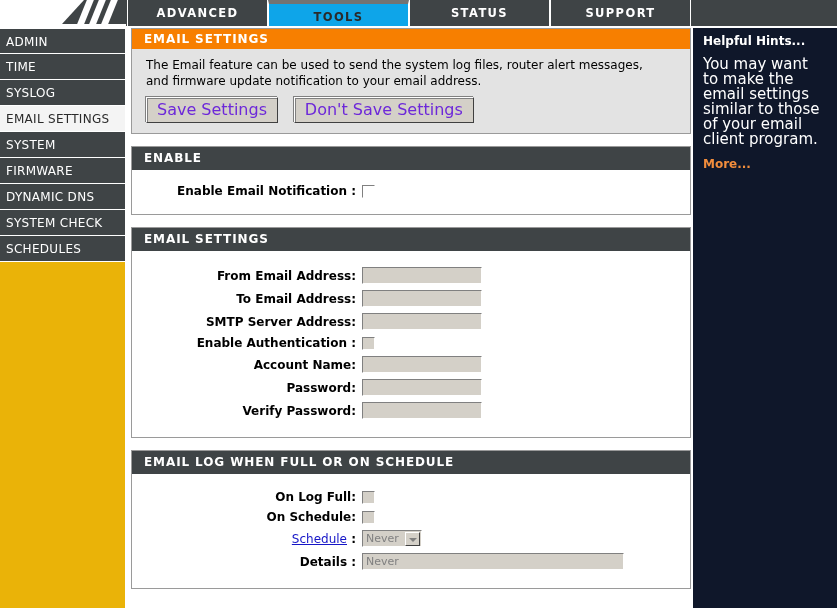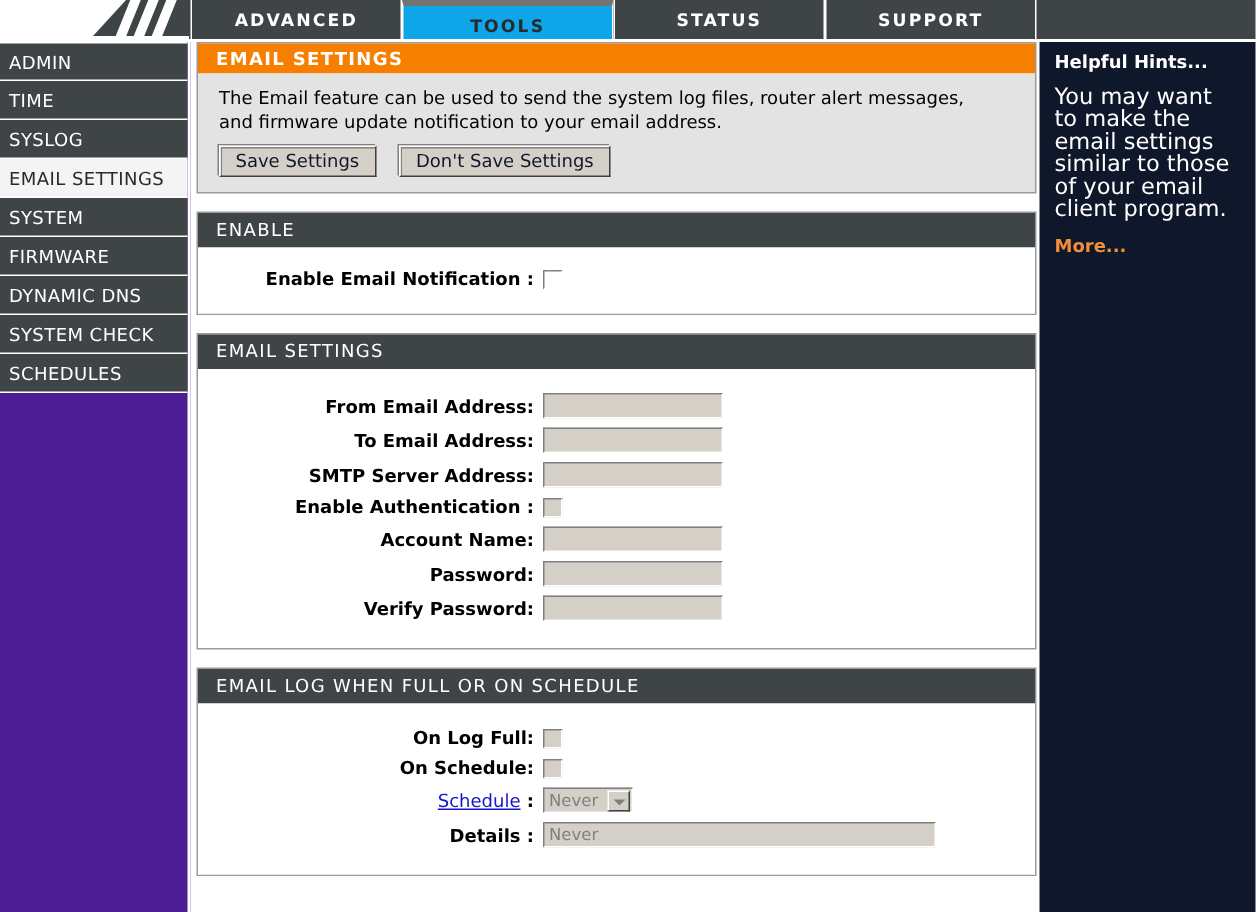--- a/index.html
+++ b/index.html
@@ -93,21 +93,21 @@
     background: #ffffff;
   }
 
   
   .sidebar {
     position: absolute;
     top: 28px;
     left: 0;
     width: 127px;
     height: 580px;
-    background: #4c1d95;
+    background: #eab308;
     border-right: 2px solid #ffffff;
     box-sizing: border-box;
   }
   .side-item {
     height: 26px;
     line-height: 26px;
     padding-left: 6px;
     color: #ffffff;
     font-size: 12px;
     letter-spacing: 0.3px;
@@ -143,21 +143,21 @@
     font-size: 12px;
     letter-spacing: 0.9px;
     padding: 4px 0 4px 12px;
     height: 20px;
     box-sizing: border-box;
     line-height: 13px;
   }
   .panel-head-dark {
     background: #3f4446;
     color: #ffffff;
-    font-weight: normal;
+    font-weight: bold;
     font-size: 12px;
     letter-spacing: 0.9px;
     padding: 5px 0 5px 12px;
     box-sizing: border-box;
     line-height: 13px;
   }
   .panel-body-gray {
     background: #e3e3e3;
     padding: 8px 14px 10px 14px;
   }
@@ -176,23 +176,23 @@
   
   .btn {
     display: inline-block;
     background: #d4d0c8;
     border-top: 1px solid #ffffff;
     border-left: 1px solid #ffffff;
     border-right: 1px solid #404040;
     border-bottom: 1px solid #404040;
     box-shadow: 1px 1px 0 0 #808080 inset, -1px -1px 0 0 #808080;
     padding: 2px 10px 3px 10px;
-    font-size: 12px;
+    font-size: 16px;
     font-family: "DejaVu Sans", "Liberation Sans", sans-serif;
-    color: #0f172a;
+    color: #6d28d9;
     cursor: default;
     margin-right: 12px;
   }
 
   
   .form-row {
     display: flex;
     align-items: center;
     margin-bottom: 6px;
   }

